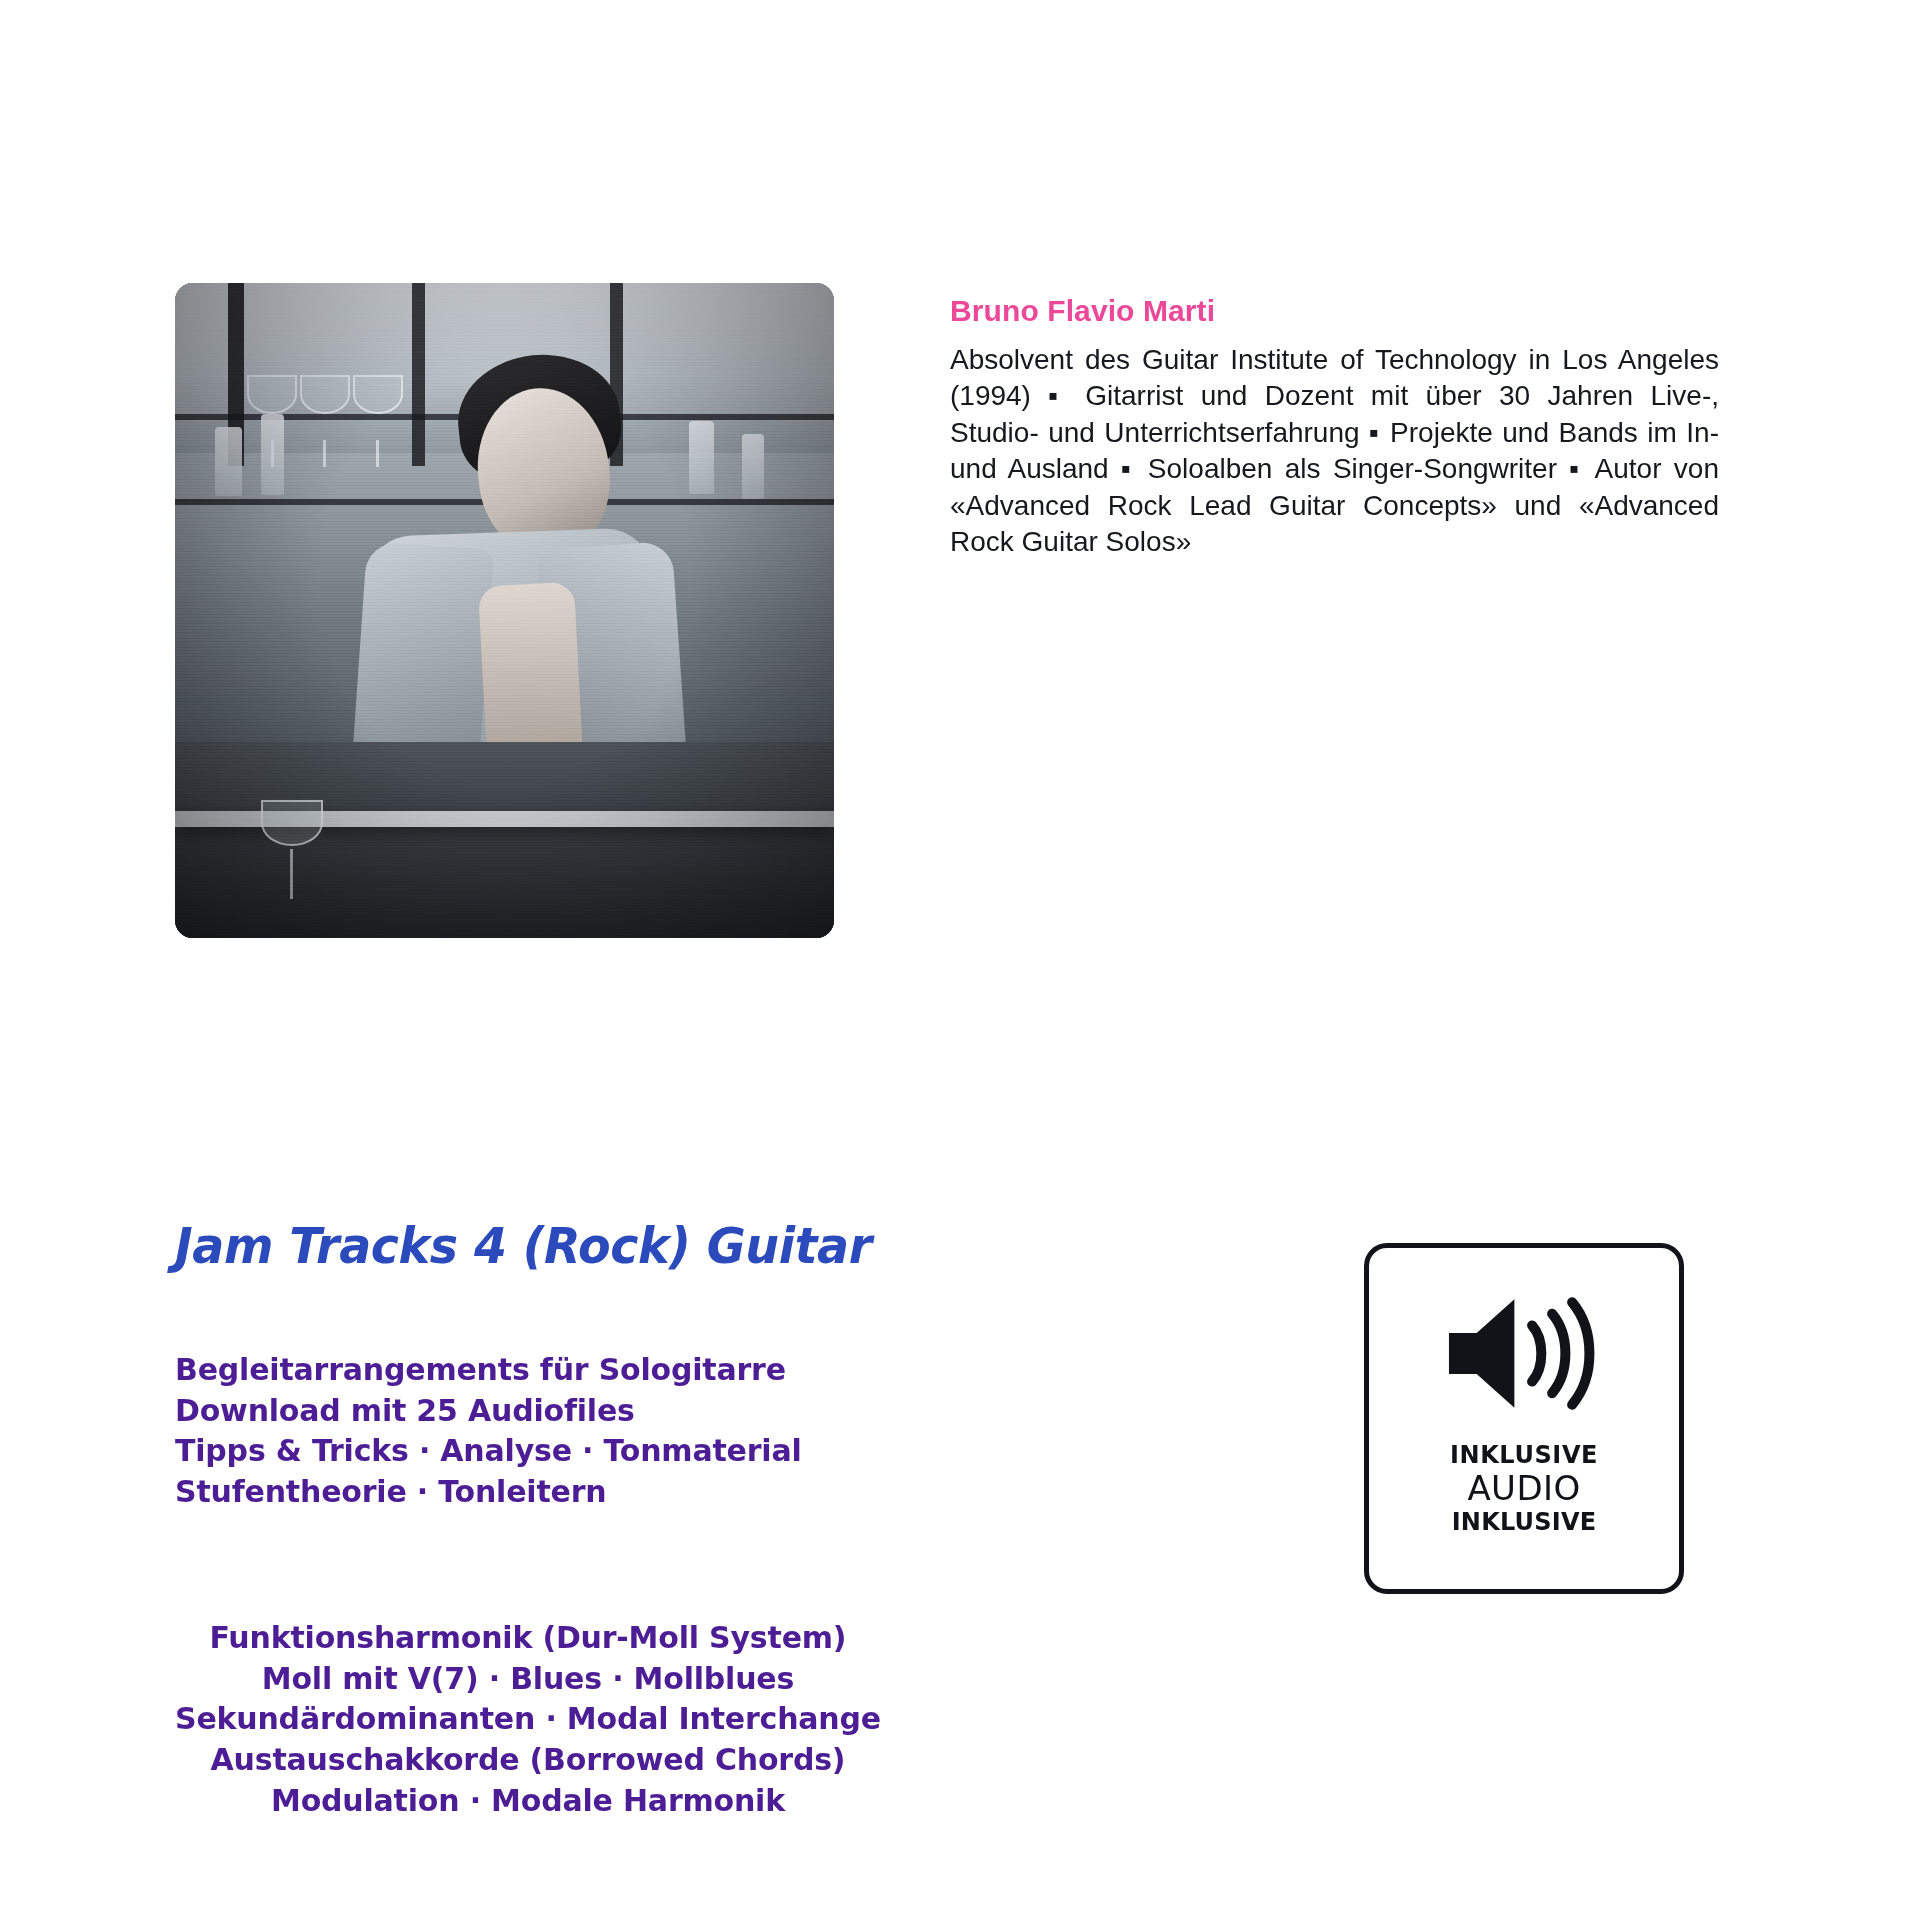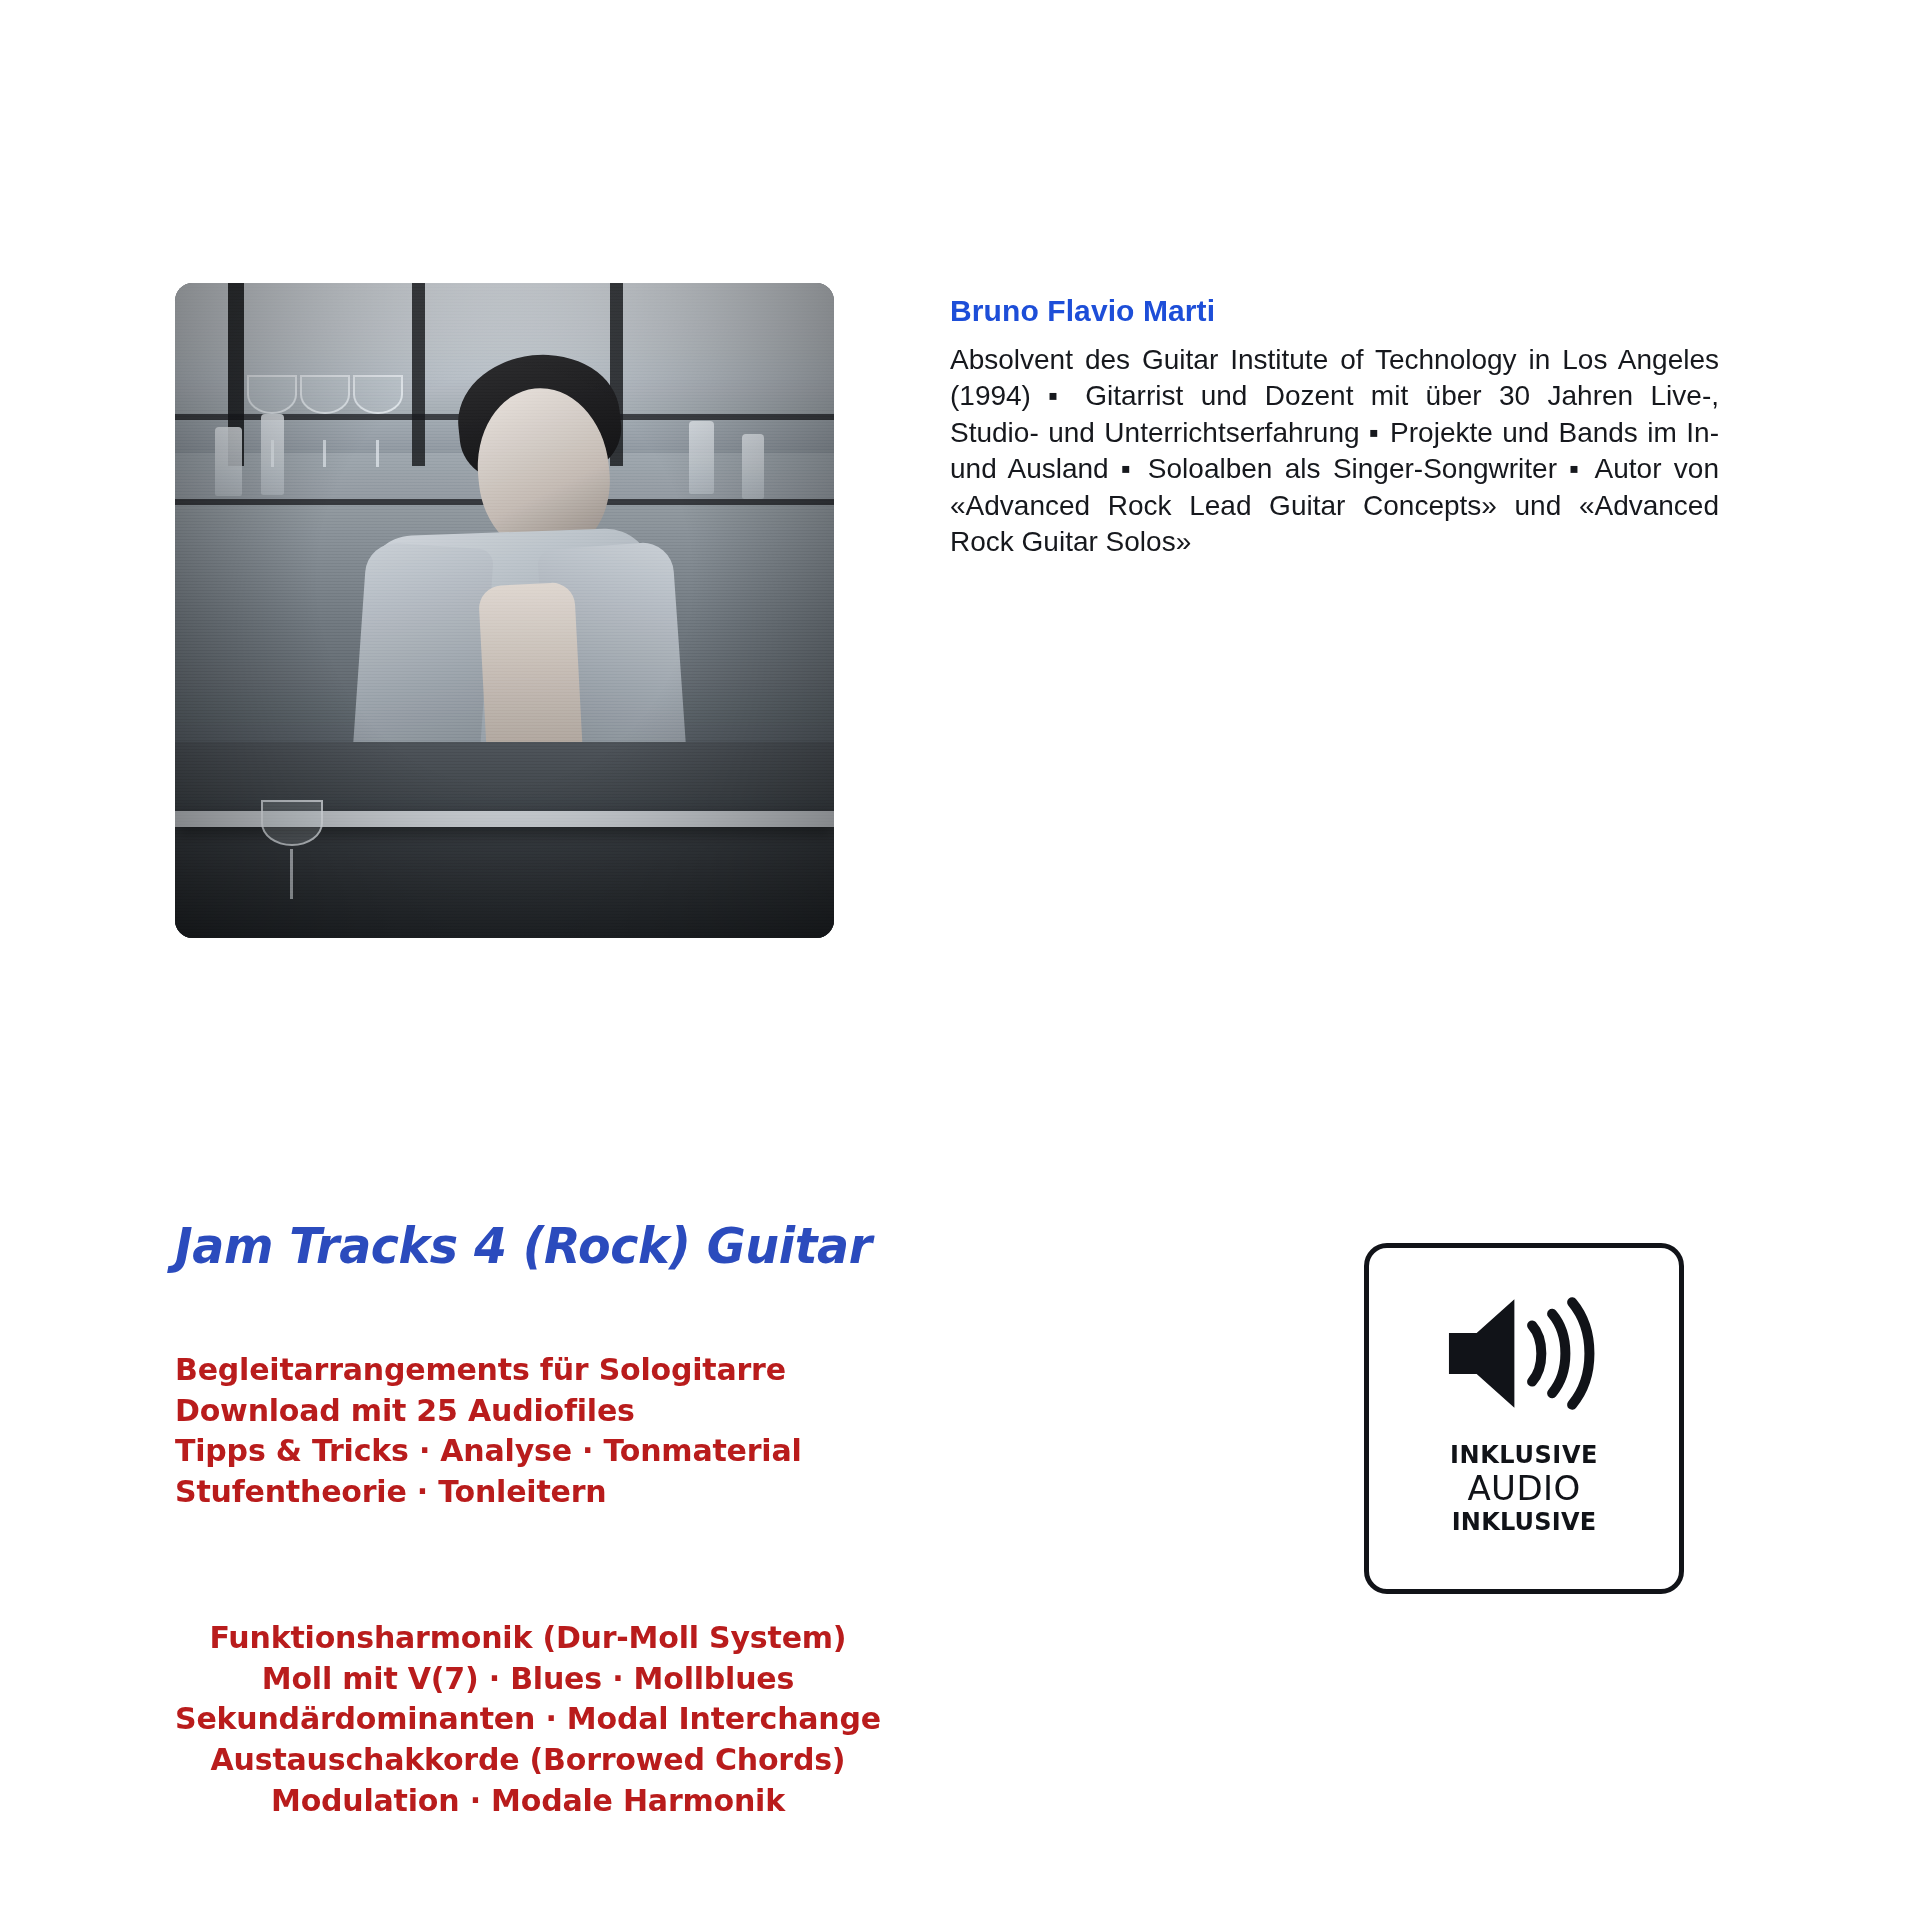--- a/index.html
+++ b/index.html
@@ -131,21 +131,21 @@
   
   #author-block {
     position: absolute;
     left: 950px;
     top: 294px;
     width: 769px;
   }
   #author-name {
     font-size: 30px;
     font-weight: bold;
-    color: #1d4ed8;
+    color: #ec4899;
     letter-spacing: 0.1px;
     margin-bottom: 14px;
   }
   #author-bio {
     font-size: 28px;
     line-height: 1.30;
     color: #16181d;
     text-align: justify;
     text-justify: inter-word;
     hyphens: manual;
@@ -168,21 +168,21 @@
   }
 
   
   .feature-group {
     position: absolute;
     left: 175px;
     font-family: "DejaVu Sans", sans-serif;
     font-weight: bold;
     font-size: 30px;
     line-height: 1.355;
-    color: #b91c1c;
+    color: #4c1d95;
     letter-spacing: -0.2px;
     white-space: nowrap;
   }
   #features-1 { top: 1350px; }
   #features-2 { top: 1618px; text-align: center; }
 
   
   #audio-badge {
     position: absolute;
     left: 1364px;

